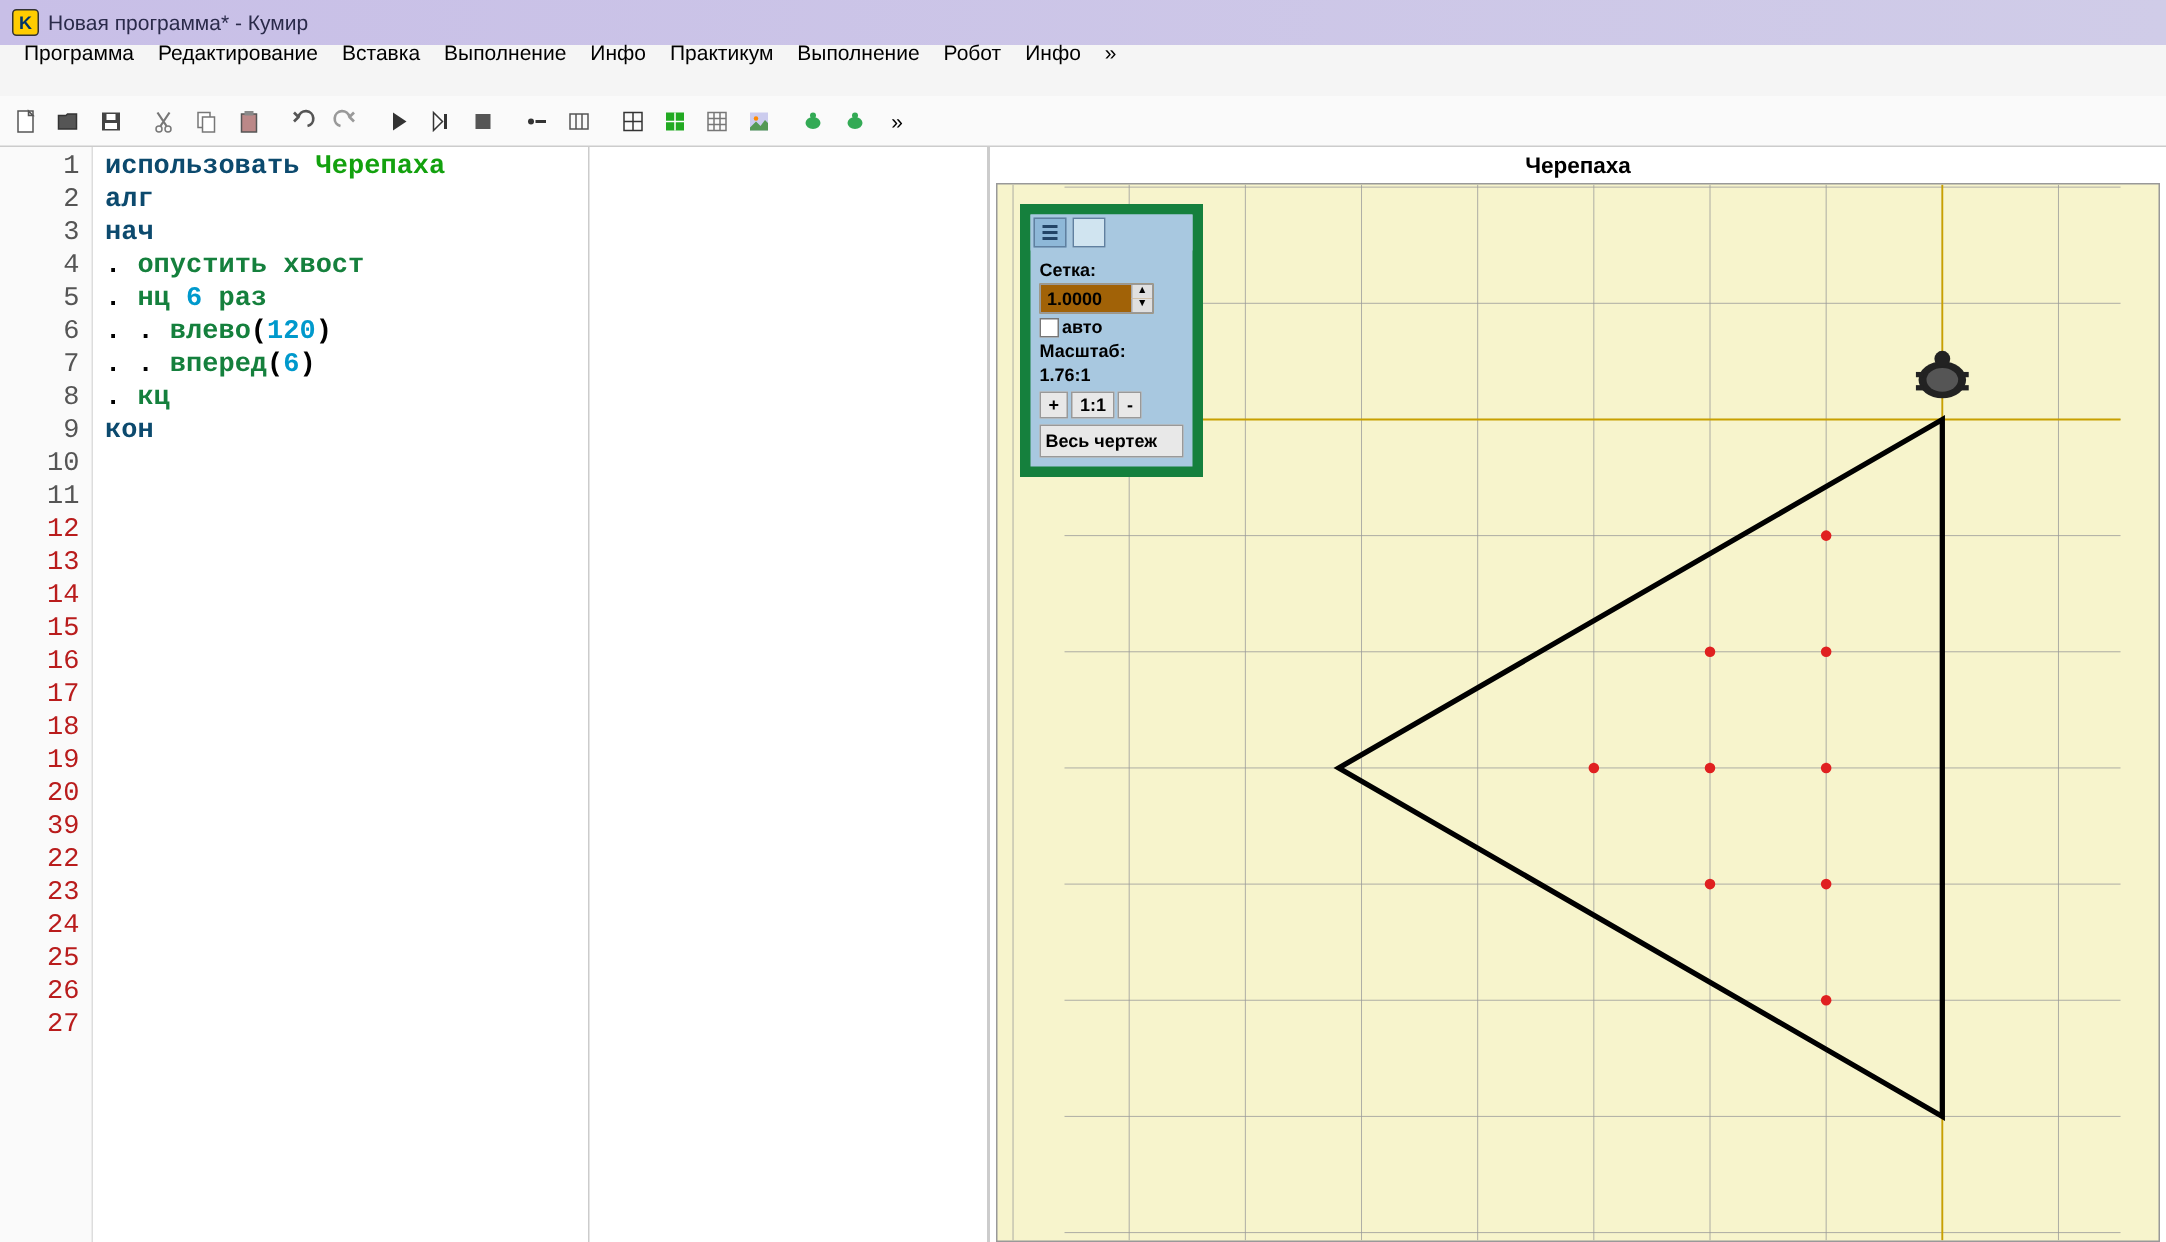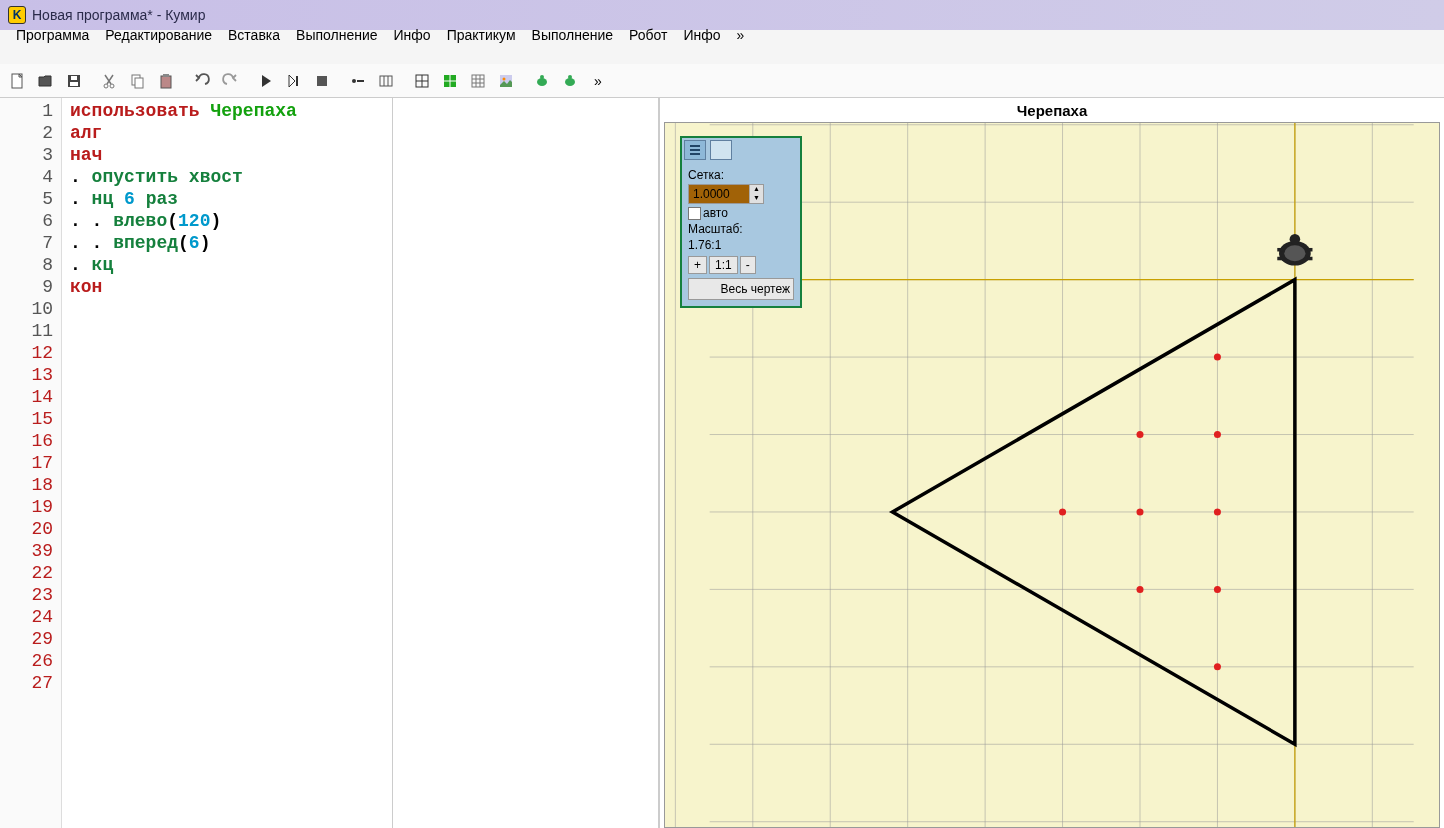--- a/index.html
+++ b/index.html
@@ -91,21 +91,21 @@
   flex: 1;
   padding: 2px 8px;
   border-right: 1px solid #ccc;
   font-family: "Consolas","Courier New",monospace;
   font-size: 18px;
   font-weight: bold;
   line-height: 22px;
   color: #000;
   white-space: pre;
 }
-.kw { color: #b91c1c; }
+.kw { color: #0c4a6e; }
 .green { color: #13a10e; }
 .blue { color: #15803d; }
 .lightblue { color: #0099cc; }
 .punct { color: #000; }
 .gutter-faded { color: #b91c1c; }
 .editor-right-strip { width: 265px; }
 .turtle-pane {
   flex: 1;
   background: #fff;
   position: relative;
@@ -124,22 +124,23 @@
   background: #f7f4cc;
   overflow: hidden;
 }
 .canvas-svg { width: 100%; height: 100%; display: block; }
 .ctrl-panel {
   position: absolute;
   top: 38px;
   left: 20px;
   width: 122px;
   background: #a8c8e0;
-  border: 2px solid #15803d;
+  border: 7px solid #15803d;
   font-size: 12px;
+  font-weight: bold;
 }
 .ctrl-tabs { display: flex; background: #a8c8e0; }
 .ctrl-tab {
   width: 22px; height: 20px;
   background: #8eb8d8;
   border: 1px solid #6080a0;
   margin: 2px;
   display: flex; align-items: center; justify-content: center;
 }
 .ctrl-tab.light { background: #d0e4f0; }
@@ -164,21 +165,21 @@
   flex:1; font-size:7px; text-align:center;
   background:#e0e0e0; border-left:1px solid #aaa;
 }
 .ctrl-check { display: flex; align-items: flex-end; gap: 2px; }
 .ctrl-chk-box { width:13px; height:13px; background:#fff; border:1px solid #777; }
 .ctrl-btn-row { display:flex; gap:2px; margin:4px 0; }
 .mini-btn {
   background: #e8e8e8; border:1px solid #999;
   padding: 1px 5px; font-size:12px; cursor:pointer;
 }
-.mini-btn.wide { width: 100%; text-align: right; padding:3px; }
+.mini-btn.wide { width: 100%; text-align: left; padding:3px; }
 </style>
 </head>
 <body>
 
 <div class="titlebar">
   <span class="app-icon">K</span>
   <span>Новая программа* - Кумир</span>
 </div>
 
 <div class="menubar">
@@ -337,21 +338,21 @@
         <div class="gutter-faded">15</div>
         <div class="gutter-faded">16</div>
         <div class="gutter-faded">17</div>
         <div class="gutter-faded">18</div>
         <div class="gutter-faded">19</div>
         <div class="gutter-faded">20</div>
         <div class="gutter-faded">39</div>
         <div class="gutter-faded">22</div>
         <div class="gutter-faded">23</div>
         <div class="gutter-faded">24</div>
-        <div class="gutter-faded">29</div>
+        <div class="gutter-faded">25</div>
         <div class="gutter-faded">26</div>
         <div class="gutter-faded">27</div>
       </div>
     <div class="code-area" id="code"><div><span class="kw">использовать </span><span class="green">Черепаха</span></div><div><span class="kw">алг</span></div><div><span class="kw">нач</span></div><div><span class="punct">. </span><span class="blue">опустить хвост</span></div><div><span class="punct">. </span><span class="blue">нц </span><span class="lightblue">6</span><span class="blue"> раз</span></div><div><span class="punct">. . </span><span class="blue">влево</span><span class="punct">(</span><span class="lightblue">120</span><span class="punct">)</span></div><div><span class="punct">. . </span><span class="blue">вперед</span><span class="punct">(</span><span class="lightblue">6</span><span class="punct">)</span></div><div><span class="punct">. </span><span class="blue">кц</span></div><div><span class="kw">кон</span></div><div>&nbsp;</div><div>&nbsp;</div><div>&nbsp;</div><div>&nbsp;</div><div>&nbsp;</div><div>&nbsp;</div><div>&nbsp;</div><div>&nbsp;</div><div>&nbsp;</div><div>&nbsp;</div><div>&nbsp;</div><div>&nbsp;</div><div>&nbsp;</div><div>&nbsp;</div><div>&nbsp;</div><div>&nbsp;</div><div>&nbsp;</div><div>&nbsp;</div></div>
     <div class="editor-right-strip"></div>
   </div>
 
   <div class="turtle-pane">
     <div class="turtle-title">Черепаха</div>
     <div class="canvas-wrap">

